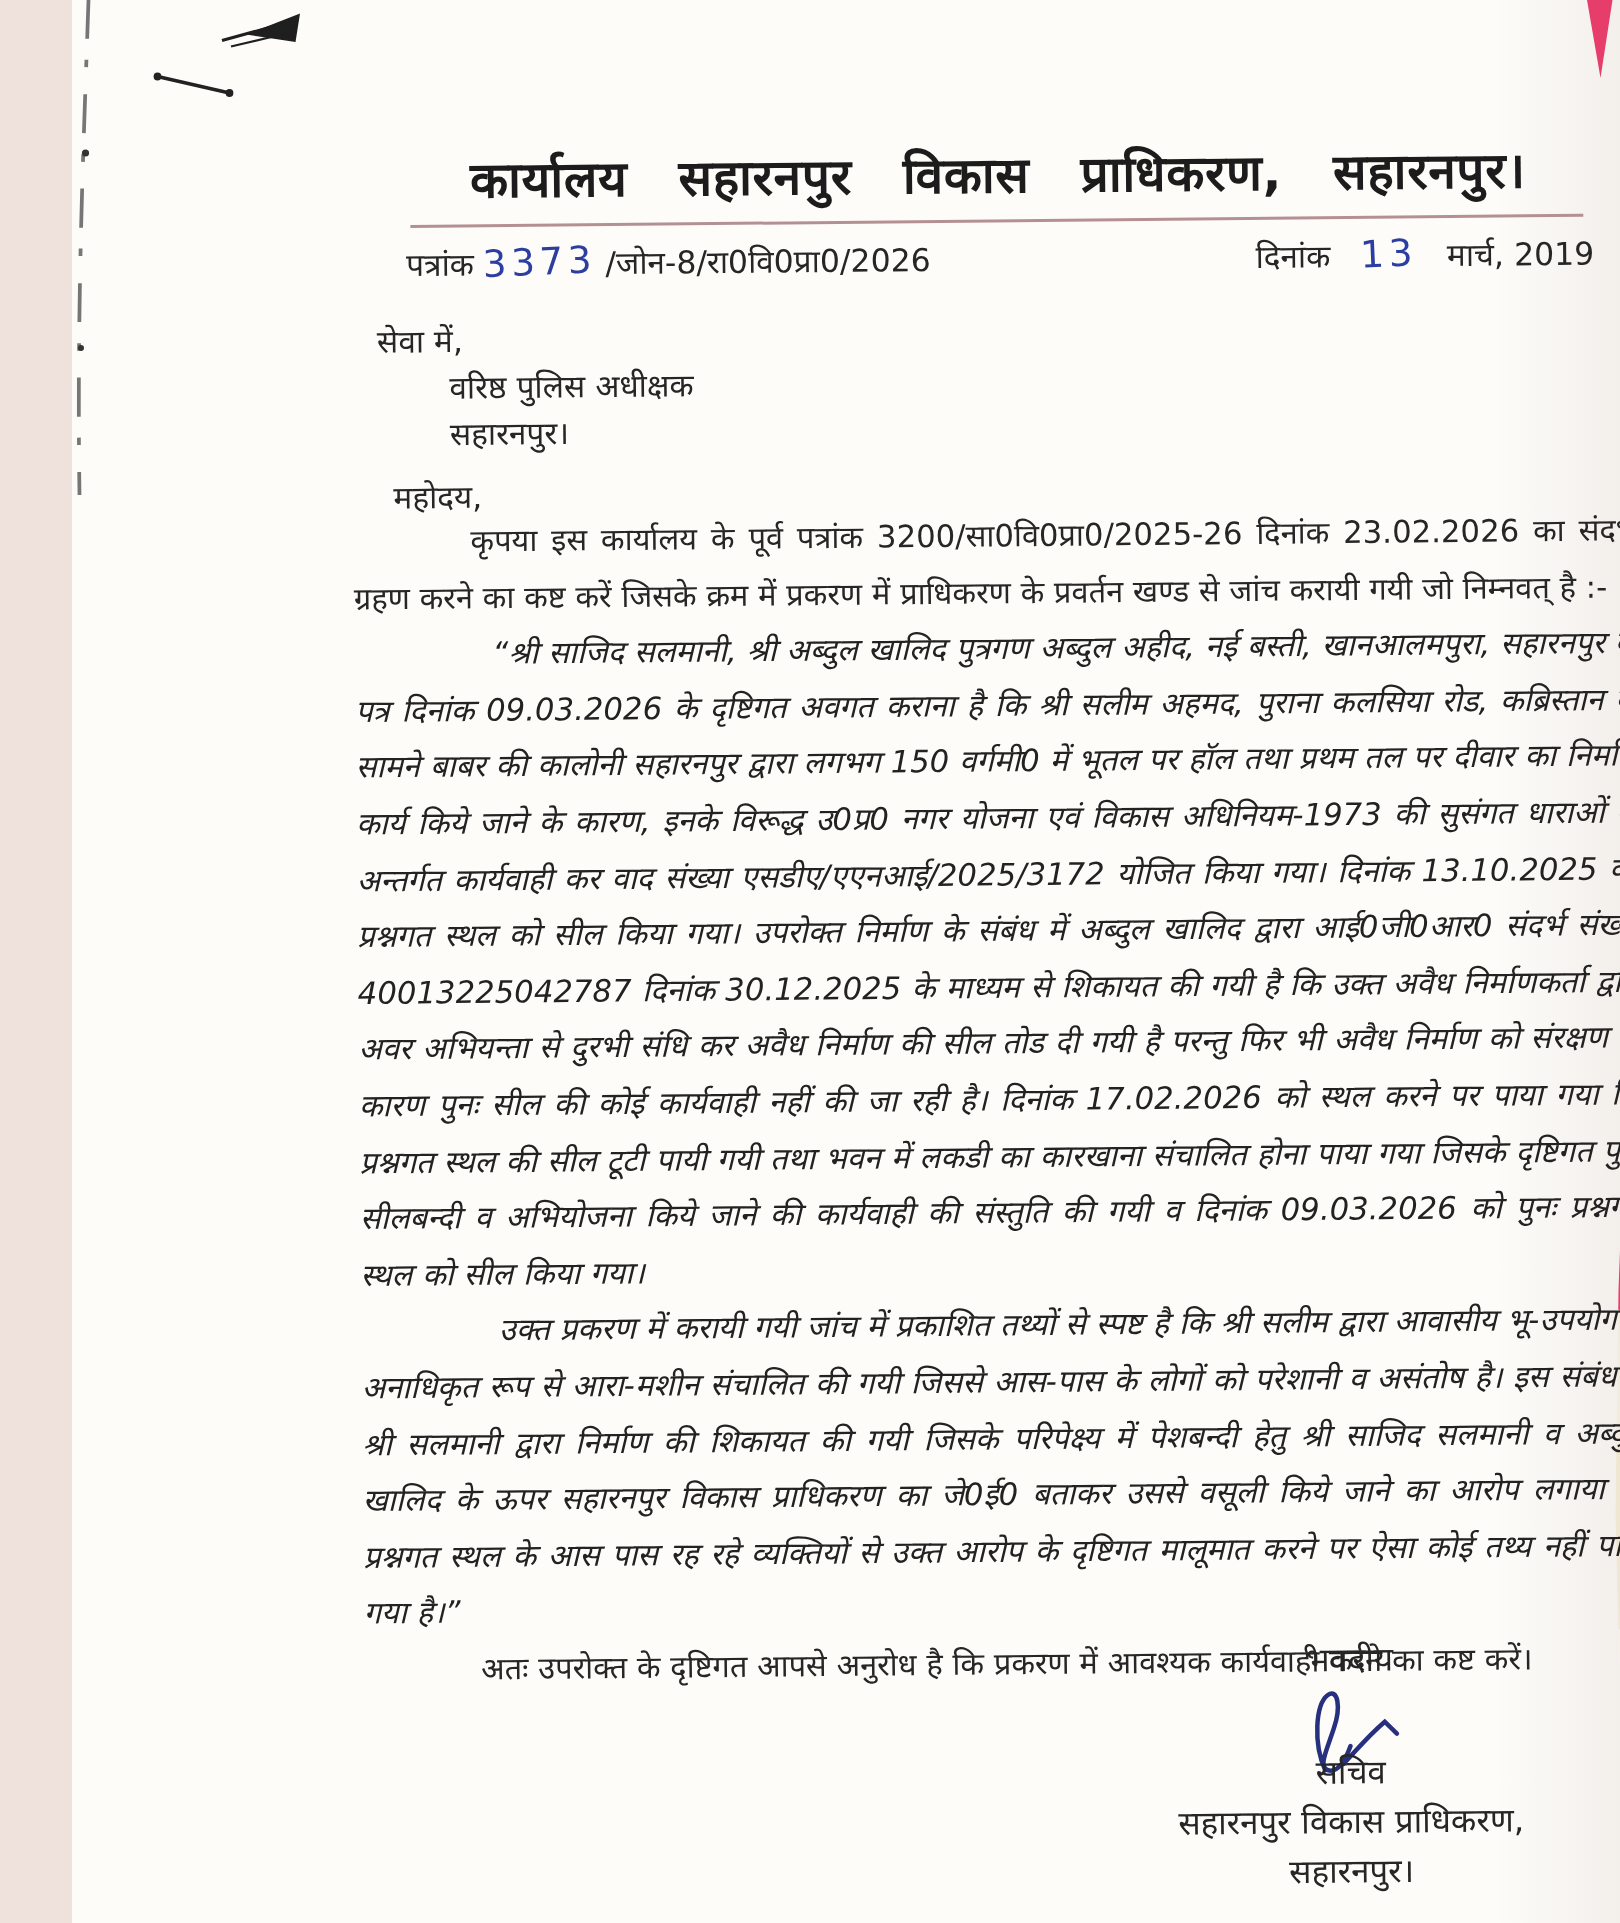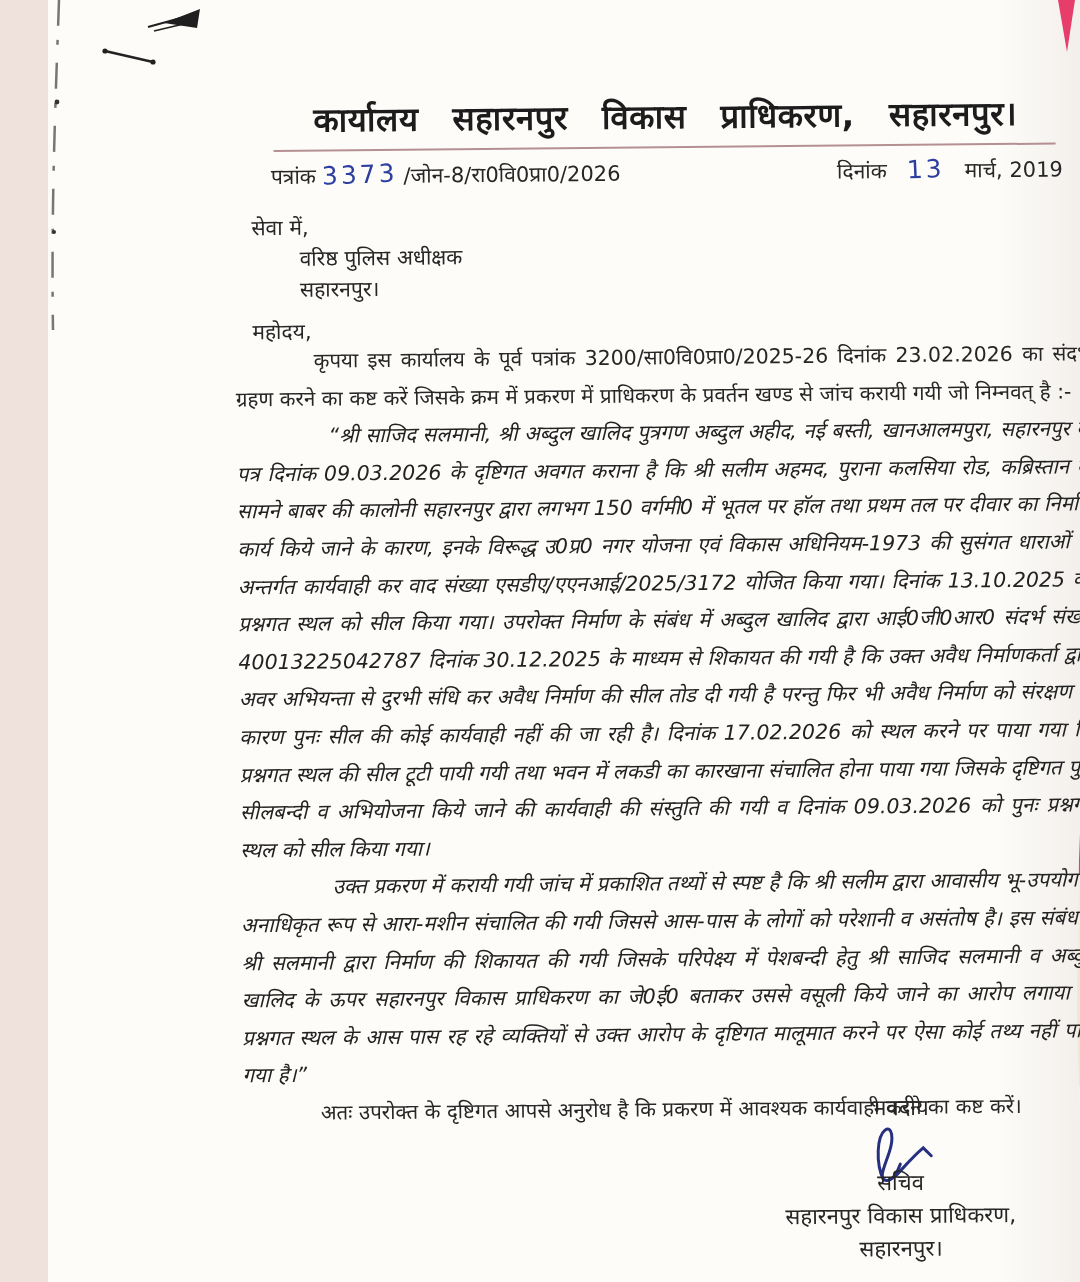--- a/index.html
+++ b/index.html
@@ -41,21 +41,21 @@
     font-size:33px;font-weight:bold;color:#1c1c1c;word-spacing:22px;letter-spacing:.5px;
     white-space:nowrap;
   }
   .title-underline{position:absolute;left:228px;top:147px;width:782px;height:2px;background:#b59092;}
   .ref-row{position:absolute;left:225px;top:158px;width:792px;display:flex;align-items:baseline;font-size:21px;}
   .handwritten{color:#2c3ea0;font-size:25px;letter-spacing:3px;font-weight:500;transform:rotate(-2deg);display:inline-block;padding:0 6px;}
   .date-part{margin-left:auto;display:flex;align-items:baseline;gap:14px;}
   
   .recipient{position:absolute;left:205px;top:210px;font-size:21px;line-height:31px;}
   .recipient .indent{margin-left:48px;}
-  .greeting{position:absolute;left:205px;top:314px;font-size:21px;}
+  .greeting{position:absolute;left:215px;top:314px;font-size:21px;}
   
   .paras{position:absolute;left:188px;top:340px;width:856px;font-size:20.5px;line-height:37.6px;text-align:justify;}
   .paras p{margin:0;}
   .p1{text-indent:78px;}
   .quoted{text-indent:92px;font-style:italic;font-weight:500;color:#222;}
   .p4{text-indent:78px;}
   
   .sig-block{position:absolute;left:700px;top:1094px;width:290px;text-align:center;font-size:22px;line-height:33px;}
   .sig-svg{display:block;margin:-2px auto -20px;height:64px;}
   

